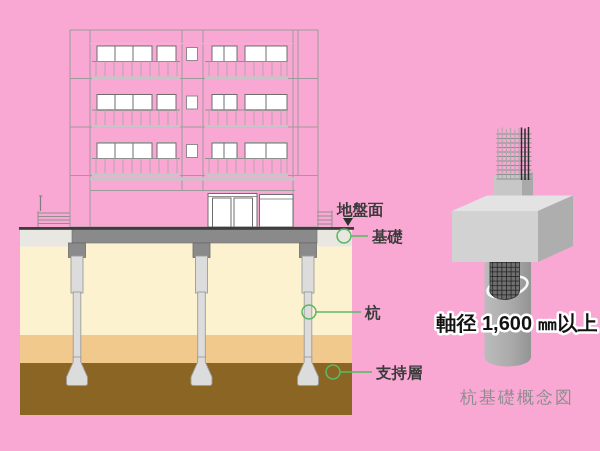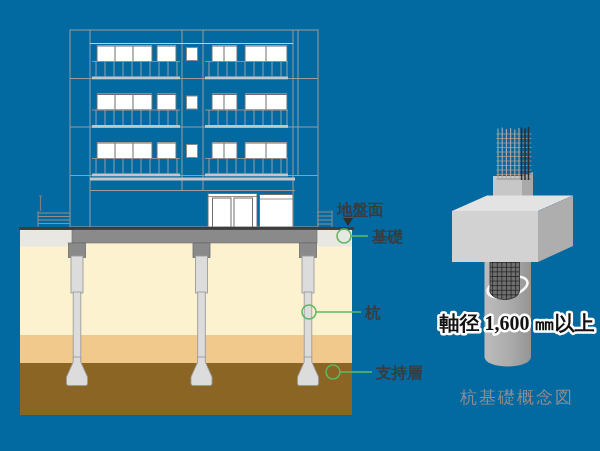--- a/index.html
+++ b/index.html
@@ -1,17 +1,17 @@
 <!DOCTYPE html>
 <html><head>
 <meta charset="utf-8">
 <style>
   html,body{margin:0;padding:0;background:#fff;}
-  .canvas{position:relative;width:600px;height:451px;background:#0369a1;overflow:hidden;
-          font-family:Liberation Serif, serif;}
+  .canvas{position:relative;width:600px;height:451px;background:#f9a8d4;overflow:hidden;
+          font-family:Liberation Sans, sans-serif;}
   svg{position:absolute;left:0;top:0;}
   .lbl{font-size:15.5px;font-weight:bold;fill:#3b3b3b;}
   .note{font-size:20px;font-weight:bold;fill:#121212;stroke:#ffffff;stroke-width:5px;
         paint-order:stroke;stroke-linejoin:round;text-anchor:middle;}
   .caption{font-size:17px;fill:#8e8e8e;letter-spacing:2px;text-anchor:middle;}
   .bl{stroke:#9c9c9c;stroke-width:1;fill:none;}
   .blt{stroke:#c9c9c9;stroke-width:1;fill:none;}
   .wf{stroke:#6e6e6e;stroke-width:1;fill:#ffffff;}
 </style>
 </head>

